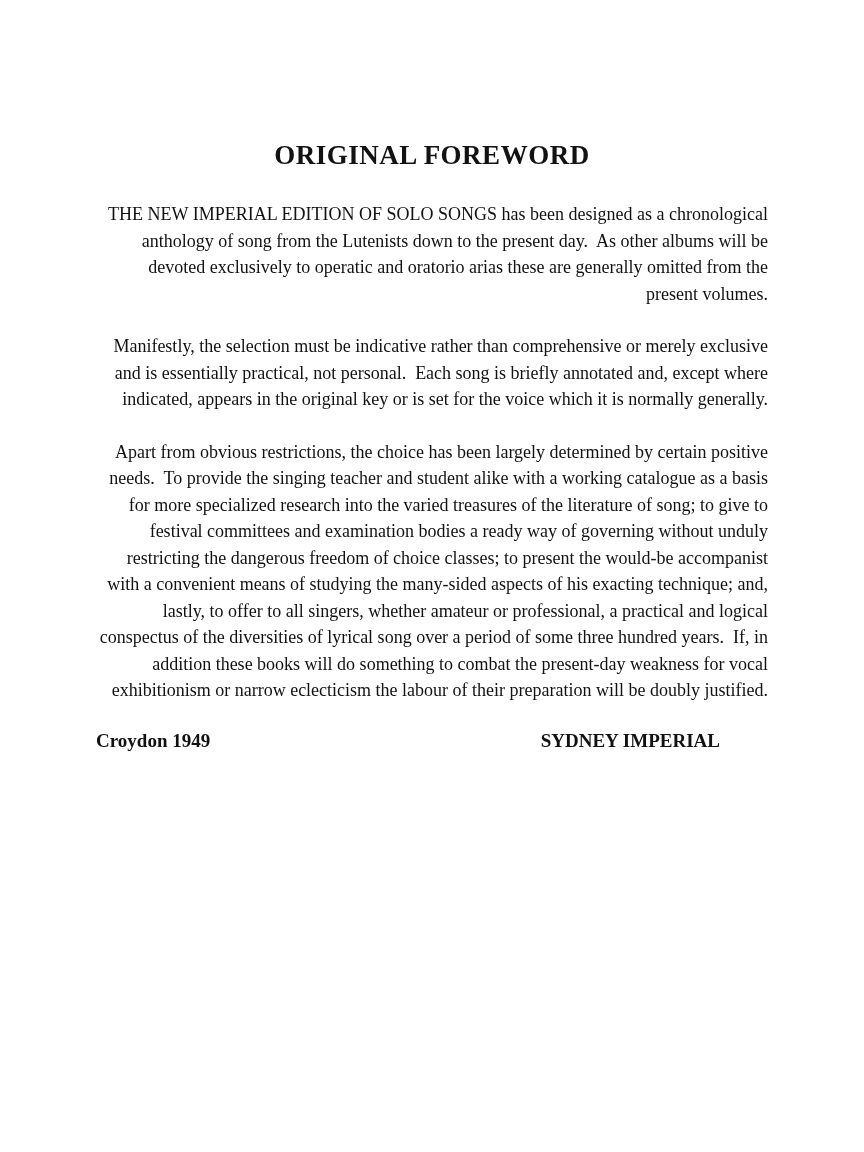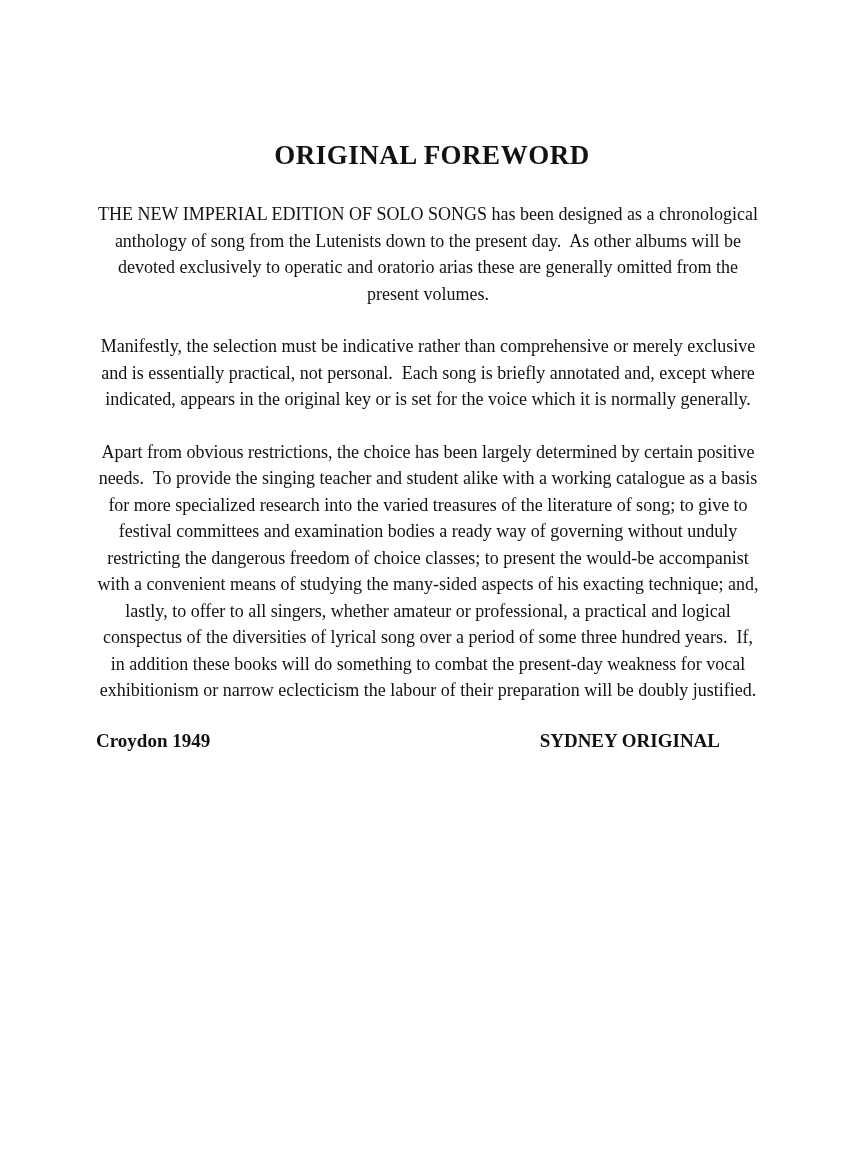--- a/index.html
+++ b/index.html
@@ -23,24 +23,24 @@
   }
   .title {
     margin: 0 0 30px 0;
     text-align: center;
     font-size: 27px;
     font-weight: bold;
     letter-spacing: 0.5px;
     color: #121212;
   }
   .body-text p {
-    margin: 0 8px 26px 0;
+    margin: 0 0 26px 0;
     font-size: 18px;
     line-height: 26.5px;
-    text-align: center;
+    text-align: right;
     white-space: pre-wrap;
     color: #121212;
   }
   .footer {
     display: flex;
     justify-content: space-between;
     align-items: baseline;
     margin-top: 23px;
     font-size: 19px;
     font-weight: bold;
@@ -57,16 +57,16 @@
   <h1 class="title">ORIGINAL FOREWORD</h1>
 
   <div class="body-text">
     <p>THE NEW IMPERIAL EDITION OF SOLO SONGS has been designed as a chronological anthology of song from the Lutenists down to the present day.  As other albums will be devoted exclusively to operatic and oratorio arias these are generally omitted from the present volumes.</p>
     <p>Manifestly, the selection must be indicative rather than comprehensive or merely exclusive and is essentially practical, not personal.  Each song is briefly annotated and, except where indicated, appears in the original key or is set for the voice which it is normally generally.</p>
     <p>Apart from obvious restrictions, the choice has been largely determined by certain positive needs.  To provide the singing teacher and student alike with a working catalogue as a basis for more specialized research into the varied treasures of the literature of song; to give to festival committees and examination bodies a ready way of governing without unduly restricting the dangerous freedom of choice classes; to present the would-be accompanist with a convenient means of studying the many-sided aspects of his exacting technique; and, lastly, to offer to all singers, whether amateur or professional, a practical and logical conspectus of the diversities of lyrical song over a period of some three hundred years.  If, in addition these books will do something to combat the present-day weakness for vocal exhibitionism or narrow eclecticism the labour of their preparation will be doubly justified.</p>
   </div>
 
   <div class="footer">
     <span class="place-date">Croydon 1949</span>
-    <span class="author">SYDNEY ORIGINAL</span>
+    <span class="author">SYDNEY IMPERIAL</span>
   </div>
 
 </div>
 
 </body></html>

